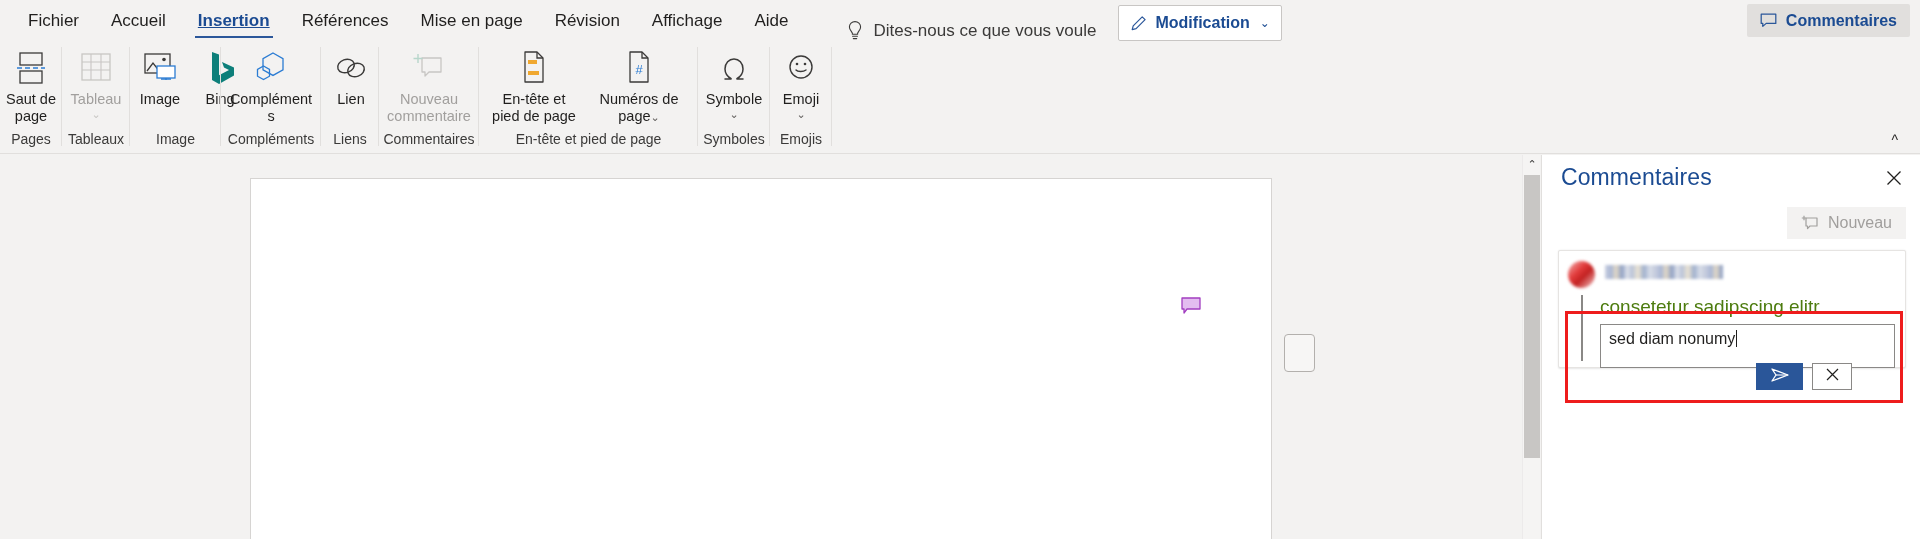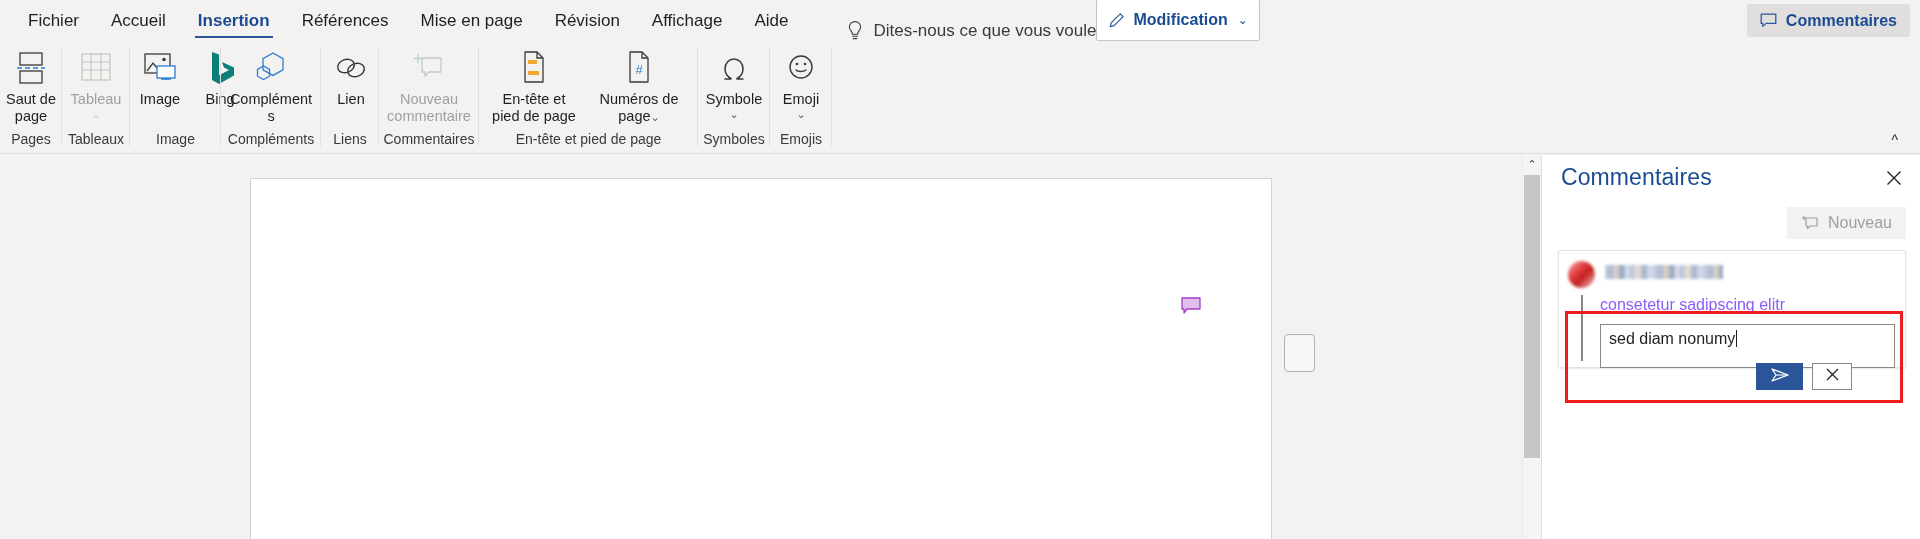--- a/index.html
+++ b/index.html
@@ -18,34 +18,35 @@
     display: flex; align-items: flex-end;
   }
   .menu-tab {
     position: relative;
     font-size: 17px; color: #201f1e;
     padding: 0 16px; height: 41px;
     display: flex; align-items: center; justify-content: center;
     cursor: pointer; white-space: nowrap;
   }
   .menu-tab.first { margin-left: 12px; }
-  .menu-tab.active { color: #1b4b92; font-weight: bold; }
+  .menu-tab.active { color: #1b4b92; font-weight: bold; text-decoration: underline; }
   .menu-tab.active::after {
     content: ""; position: absolute; left: 13px; right: 13px; bottom: 3px;
     height: 2.5px; background: #2b579a;
   }
   .tellme {
     display: flex; align-items: center; gap: 9px;
     margin-left: 42px; font-size: 17px; color: #3b3a39; cursor: text;
   }
   .tellme .bulb { width: 18px; height: 21px; flex: 0 0 18px; }
   .editbtn {
+    margin-left: 22px;
     display: flex; align-items: center; gap: 8px;
     border: 1px solid #c8c6c4; background: #ffffff;
-    height: 42px; padding: 0 11px; border-radius: 2px;
+    height: 36px; padding: 0 11px; border-radius: 2px;
     font-size: 16px; color: #1b4b92; font-weight: bold;
     cursor: pointer;
   }
   .editbtn .pencil { width: 17px; height: 17px; }
   .editbtn .chev { font-size: 12px; font-weight: normal; color: #1b4b92; margin-left: 2px;}
 
   .comments-top-btn {
     position: absolute; right: 10px; top: 4px;
     height: 33px; padding: 0 13px;
     display: flex; align-items: center; gap: 9px;
@@ -177,21 +178,21 @@
       repeating-linear-gradient(90deg,
         #c9cfe0 0px, #a9b6d4 6px, #e3d9c6 11px, #8fa0c4 17px,
         #dfe2ea 22px, #b9c3d8 27px, #ece4d3 33px, #9fb0cd 39px,
         #d9dee9 45px, #c3cadb 50px);
   }
   .thread-bar {
     position: absolute; left: 22px; top: 44px; width: 1.5px; height: 66px; background: #8a8886;
   }
   .card-text {
     position: absolute; left: 41px; top: 45px;
-    font-size: 16px; color: #8b5cf6;
+    font-size: 19px; color: #4d7c0f;
   }
   .reply-input {
     position: absolute; left: 41px; top: 73px;
     width: 295px; height: 44px;
     border: 1px solid #8a8886; background: #ffffff;
     font-size: 16px; color: #201f1e;
     padding: 0 8px; line-height: 28px;
   }
   .reply-input .caret {
     display: inline-block; width: 1.3px; height: 17px;

